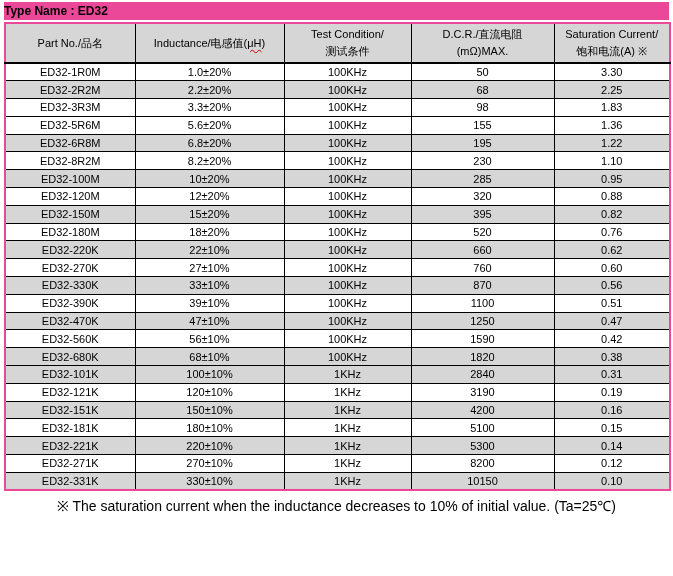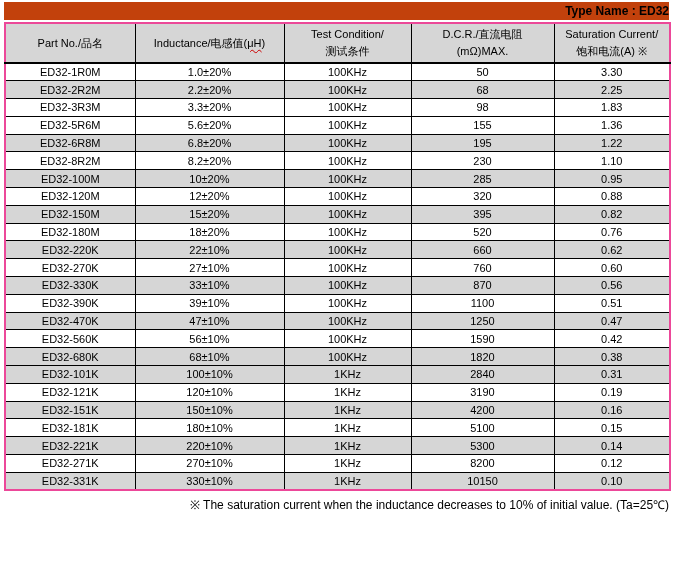--- a/index.html
+++ b/index.html
@@ -10,22 +10,22 @@
     color: #000000;
   }
   .page {
     width: 673px;
     height: 576px;
     padding: 2px 4px 0 4px;
   }
   .title-bar {
     width: 665px;
     height: 18px;
-    background: #c2410c;
-    text-align: right;
+    background: #ec4899;
+    text-align: left;
     font-size: 12px;
     font-weight: bold;
     line-height: 18px;
   }
   table.spec {
     width: 665px;
     table-layout: fixed;
     border-collapse: collapse;
     margin-top: 2px;
     border: 2px solid #ec4899;
@@ -60,22 +60,22 @@
   .squiggle {
     text-decoration-line: underline;
     text-decoration-style: wavy;
     text-decoration-color: #cc0000;
     text-decoration-thickness: 1px;
     text-underline-offset: 2px;
     margin-top: 31px;
   }
   .footnote {
     margin-top: 5px;
-    font-size: 12px;
-    text-align: right;
+    font-size: 14px;
+    text-align: center;
   }
 </style>
 </head>
 <body>
 
 <div class="page">
 
   <div class="title-bar">Type Name : ED32</div>
 
   <table class="spec">

